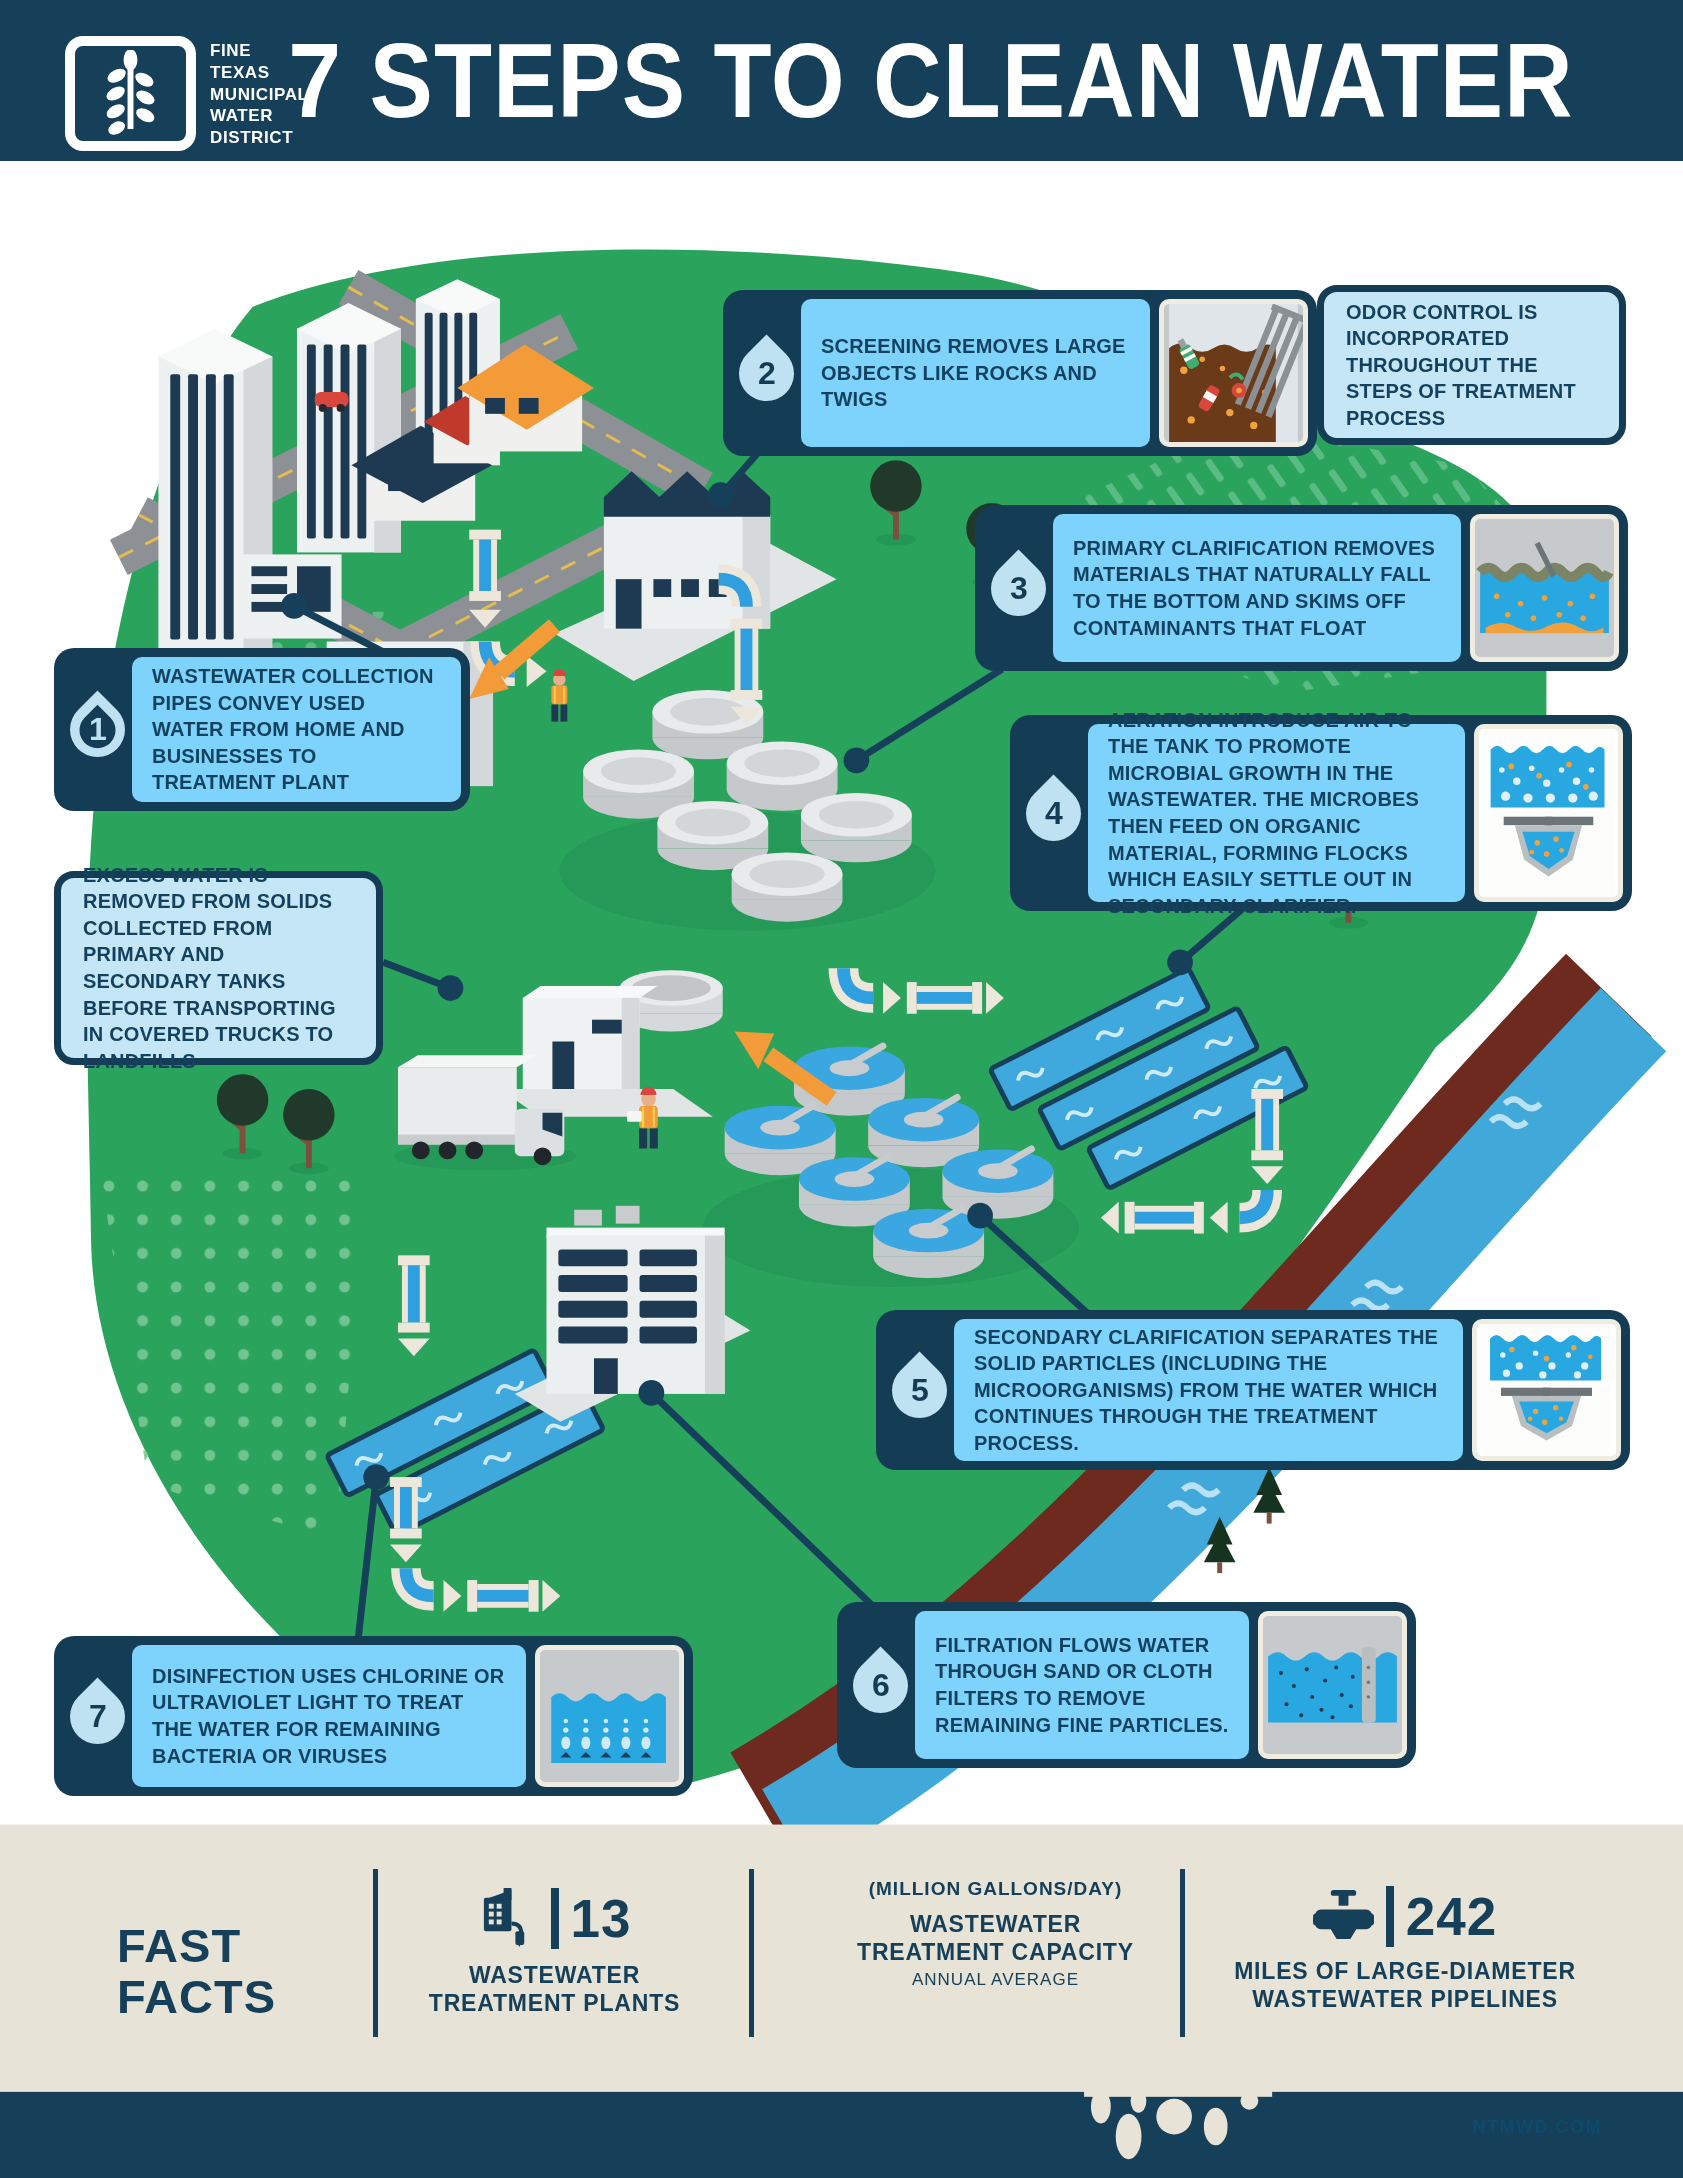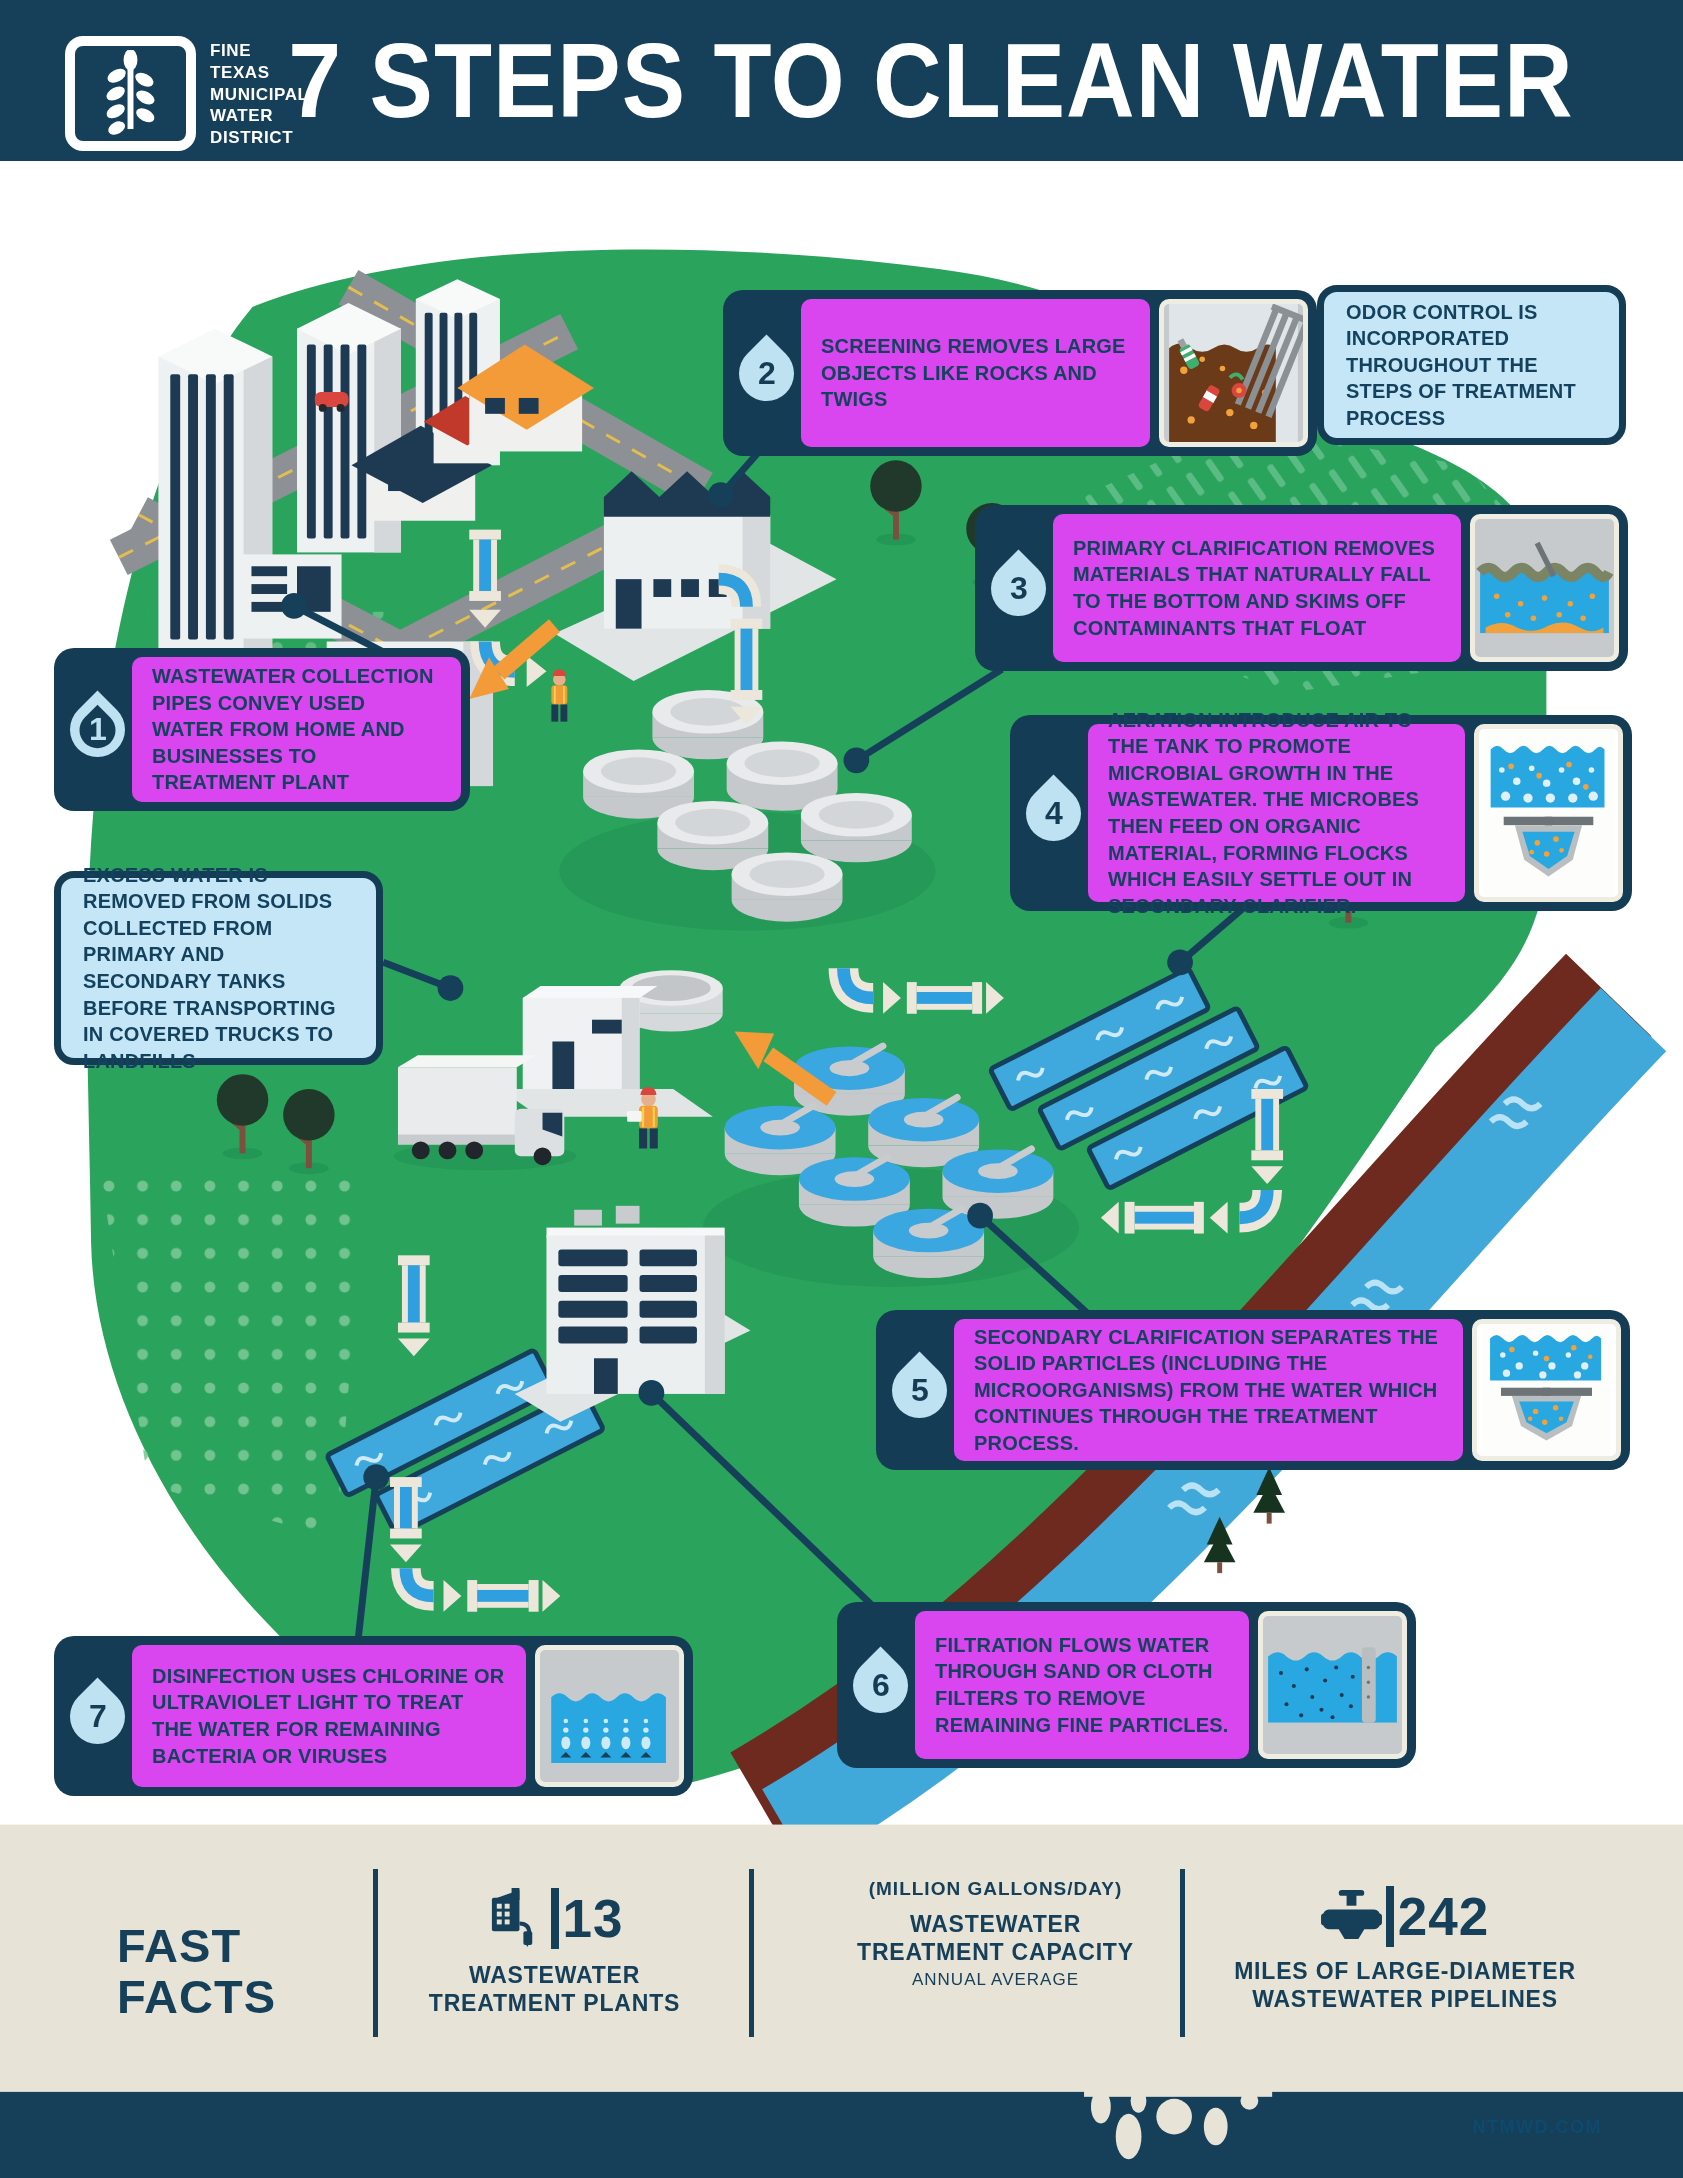--- a/index.html
+++ b/index.html
@@ -17,33 +17,33 @@
               color:#fff;font-weight:800;font-size:95px;letter-spacing:1px;white-space:nowrap;transform:scaleY(1.12);}
   
   .step{position:absolute;background:#143D55;border-radius:20px;display:flex;padding:9px;box-sizing:border-box;}
   .dropcol{width:69px;flex:none;display:flex;align-items:center;justify-content:center;}
   .drop{width:55px;height:55px;background:#BFE2F3;border-radius:0 50% 50% 50%;transform:rotate(45deg);
         display:flex;align-items:center;justify-content:center;}
   .drop .inner{display:flex;align-items:center;justify-content:center;}
   .drop .inner span{transform:rotate(-45deg);color:#143D55;font-weight:800;font-size:32px;}
   .drop.inv .inner{width:36px;height:36px;background:#143D55;border-radius:0 50% 50% 50%;}
   .drop.inv .inner span{color:#BFE2F3;}
-  .panel{background:#d946ef;border-radius:10px;flex:1;display:flex;align-items:center;padding:10px 20px;box-sizing:border-box;}
+  .panel{background:#7dd3fc;border-radius:10px;flex:1;display:flex;align-items:center;padding:10px 20px;box-sizing:border-box;}
   .panel p{margin:0;color:#14425E;font-weight:700;font-size:20px;line-height:1.33;letter-spacing:0.2px;}
   .thumb{flex:none;width:149px;border-radius:10px;overflow:hidden;margin-left:9px;border:5px solid #EFECE1;
          box-sizing:border-box;background:#C7CACC;}
   .thumb svg{display:block;width:100%;height:100%;}
   .note{position:absolute;background:#C5E6F6;border:7px solid #143D55;border-radius:20px;box-sizing:border-box;
         display:flex;align-items:center;padding:12px 22px;}
   .note p{margin:0;color:#14425E;font-weight:700;font-size:20px;line-height:1.33;letter-spacing:0.2px;}
   
   .ff-heading{left:117px;top:1921px;width:208px;color:#16405A;font-weight:800;font-size:47px;line-height:1.08;letter-spacing:1px;}
   .tall-div{width:5px;height:168px;background:#16405A;top:1869px;}
   .fact{position:absolute;text-align:center;color:#16405A;}
-  .fact-row{display:flex;align-items:center;justify-content:center;gap:4px;}
+  .fact-row{display:flex;align-items:center;justify-content:center;gap:12px;}
   .shortbar{width:8px;height:61px;background:#16405A;}
   .fact-value{font-weight:800;font-size:53px;letter-spacing:1px;}
   .fact-unit{font-weight:700;font-size:32px;margin-left:4px;}
   .fact-label{font-weight:700;font-size:23px;line-height:1.22;letter-spacing:0.8px;margin-top:10px;}
   .fact-subnote{font-weight:600;font-size:19px;letter-spacing:1px;margin-top:2px;}
   .fact-sublabel{font-weight:500;font-size:17px;letter-spacing:1px;margin-top:4px;}
   
   .website{right:81px;top:2117px;color:#0c4a6e;font-weight:700;font-size:18px;letter-spacing:1.5px;}
 </style>
 </head>

